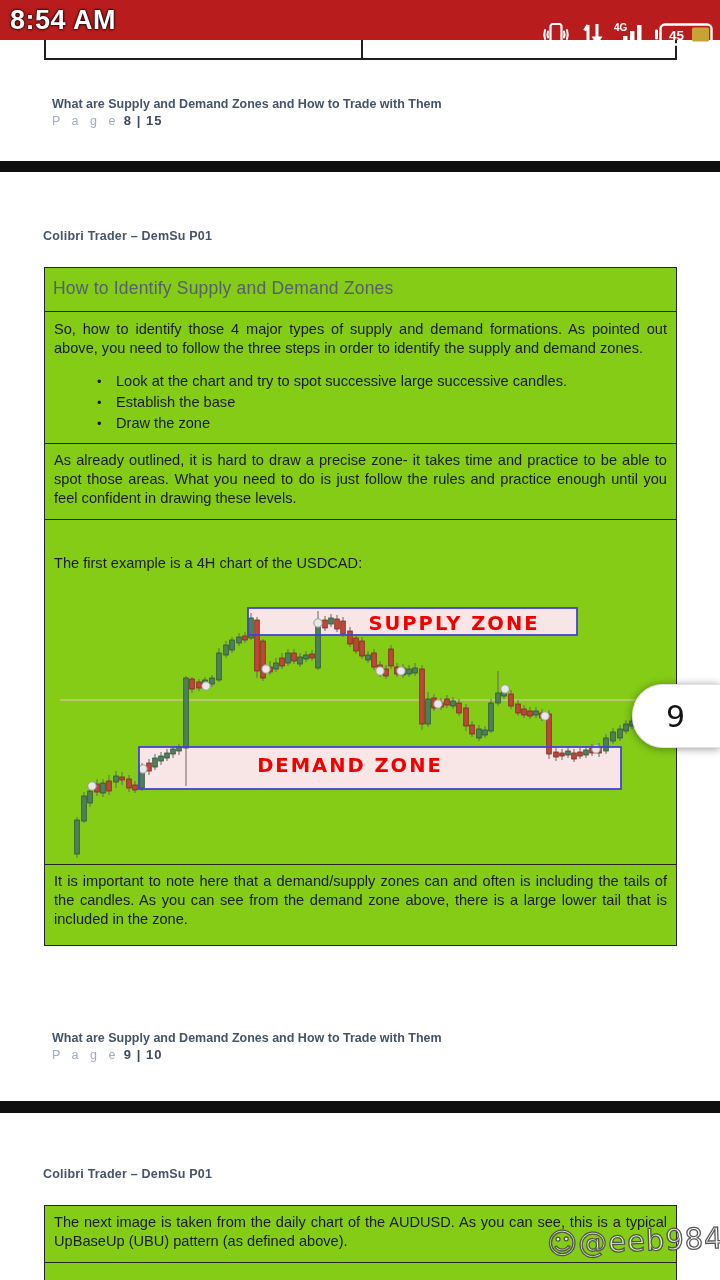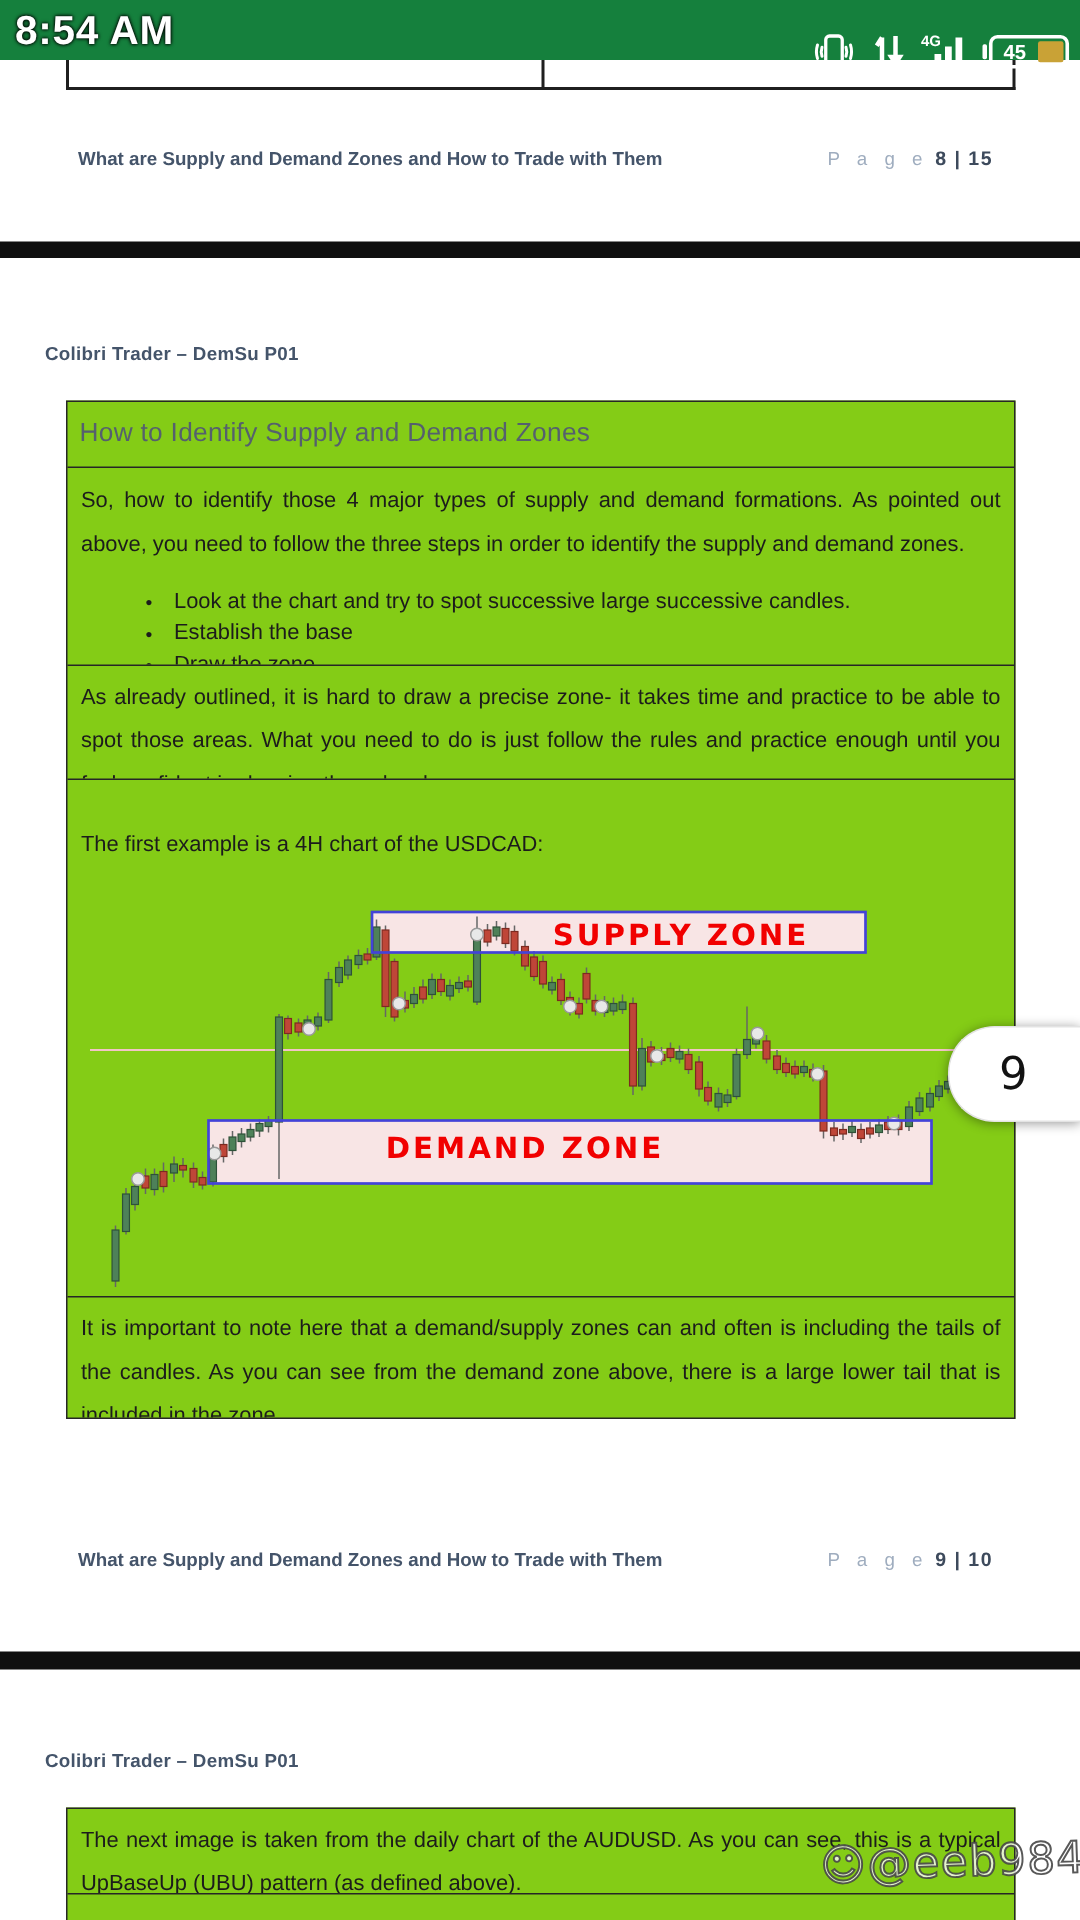--- a/index.html
+++ b/index.html
@@ -2,21 +2,21 @@
 <html><head>
 <meta charset="utf-8">
 <style>
   html,body{margin:0;padding:0;}
   body{
     width:720px;height:1280px;position:relative;overflow:hidden;
     background:#ffffff;font-family:"Liberation Sans",sans-serif;
   }
   
   .status-bar{
-    position:absolute;left:0;top:0;width:720px;height:40px;background:#15803d;
+    position:absolute;left:0;top:0;width:720px;height:40px;background:#b91c1c;
     display:flex;align-items:center;justify-content:space-between;z-index:20;
   }
   .sb-time{
     color:#fff;font-size:27px;font-weight:bold;padding-left:10px;letter-spacing:.5px;
     text-shadow:0 0 3px #000,0 0 2px #000;
   }
   .sb-icons{display:flex;align-items:center;gap:9px;padding-right:6px;margin-top:28px;}
   .sb-icons svg{display:block;}
   
   .gap-bar{position:absolute;left:0;width:720px;background:#0f0f0f;}
@@ -24,30 +24,30 @@
   #gap2{top:1101px;height:12px;}
   
   .p8-table{
     position:absolute;left:44px;top:40px;width:633px;height:20px;
     border-left:2px solid #1f1f1f;border-right:2px solid #1f1f1f;border-bottom:2px solid #1f1f1f;
     box-sizing:border-box;
   }
   .p8-divider{position:absolute;left:315px;top:0;width:2px;height:100%;background:#1f1f1f;}
   
   .doc-footer{
-    position:absolute;left:52px;right:58px;display:flex;justify-content:space-between;align-items:baseline;
+    position:absolute;left:52px;right:58px;display:flex;justify-content:space-between;align-items:baseline;flex-direction:column;
   }
   #footer8{top:97px;}
   #footer9{top:1031px;}
   .footer-title{font-size:12.5px;font-weight:bold;color:#44546a;}
   .footer-page{white-space:nowrap;}
   .footer-page .pg{font-size:12.5px;color:#9fadbf;letter-spacing:4px;}
   .footer-page .pnum{font-size:13px;color:#3d4a5c;font-weight:600;letter-spacing:1px;}
   
-  .colibri{position:absolute;left:30px;font-size:12.5px;font-weight:bold;color:#44546a;letter-spacing:.2px;}
+  .colibri{position:absolute;left:43px;font-size:12.5px;font-weight:bold;color:#44546a;letter-spacing:.2px;}
   #colibri9{top:229px;}
   #colibri10{top:1167px;}
   
   .doc-table{
     position:absolute;left:44px;width:633px;box-sizing:border-box;
     border:1.6px solid #262626;background:#84cc16;
   }
   #table9{top:267px;}
   #table10{top:1205px;height:76px;}
   .t-row{box-sizing:border-box;border-bottom:1.5px solid #262626;position:relative;overflow:hidden;}
@@ -57,21 +57,21 @@
   #r-para2{height:76px;}
   #r-para3{height:87px;}
   #r-chart{height:318px;margin-top:27px;}
   #r-note{height:80px;}
   #r10-1{height:57px;border-bottom:1.5px solid #262626;}
   #r10-2{height:18px;}
   .heading{
     font-size:17.5px;color:#55606e;padding:10px 8px 0 8px;letter-spacing:.2px;
   }
   .para{
-    font-size:14.6px;line-height:29px;color:#1c1c1c;margin:0;
+    font-size:14.6px;line-height:19px;color:#1c1c1c;margin:0;
     padding:7px 9px 0 9px;text-align:justify;
   }
   .para.pad10{padding-top:10px;}
   .bullet-list{margin:13px 0 0 0;padding:0;list-style:none;}
   .bullet-item{
     position:relative;font-size:14.6px;line-height:21px;color:#1c1c1c;
     padding-left:71px;
   }
   .bullet-item .dot{
     position:absolute;left:52px;top:0;font-size:13px;color:#1c1c1c;

